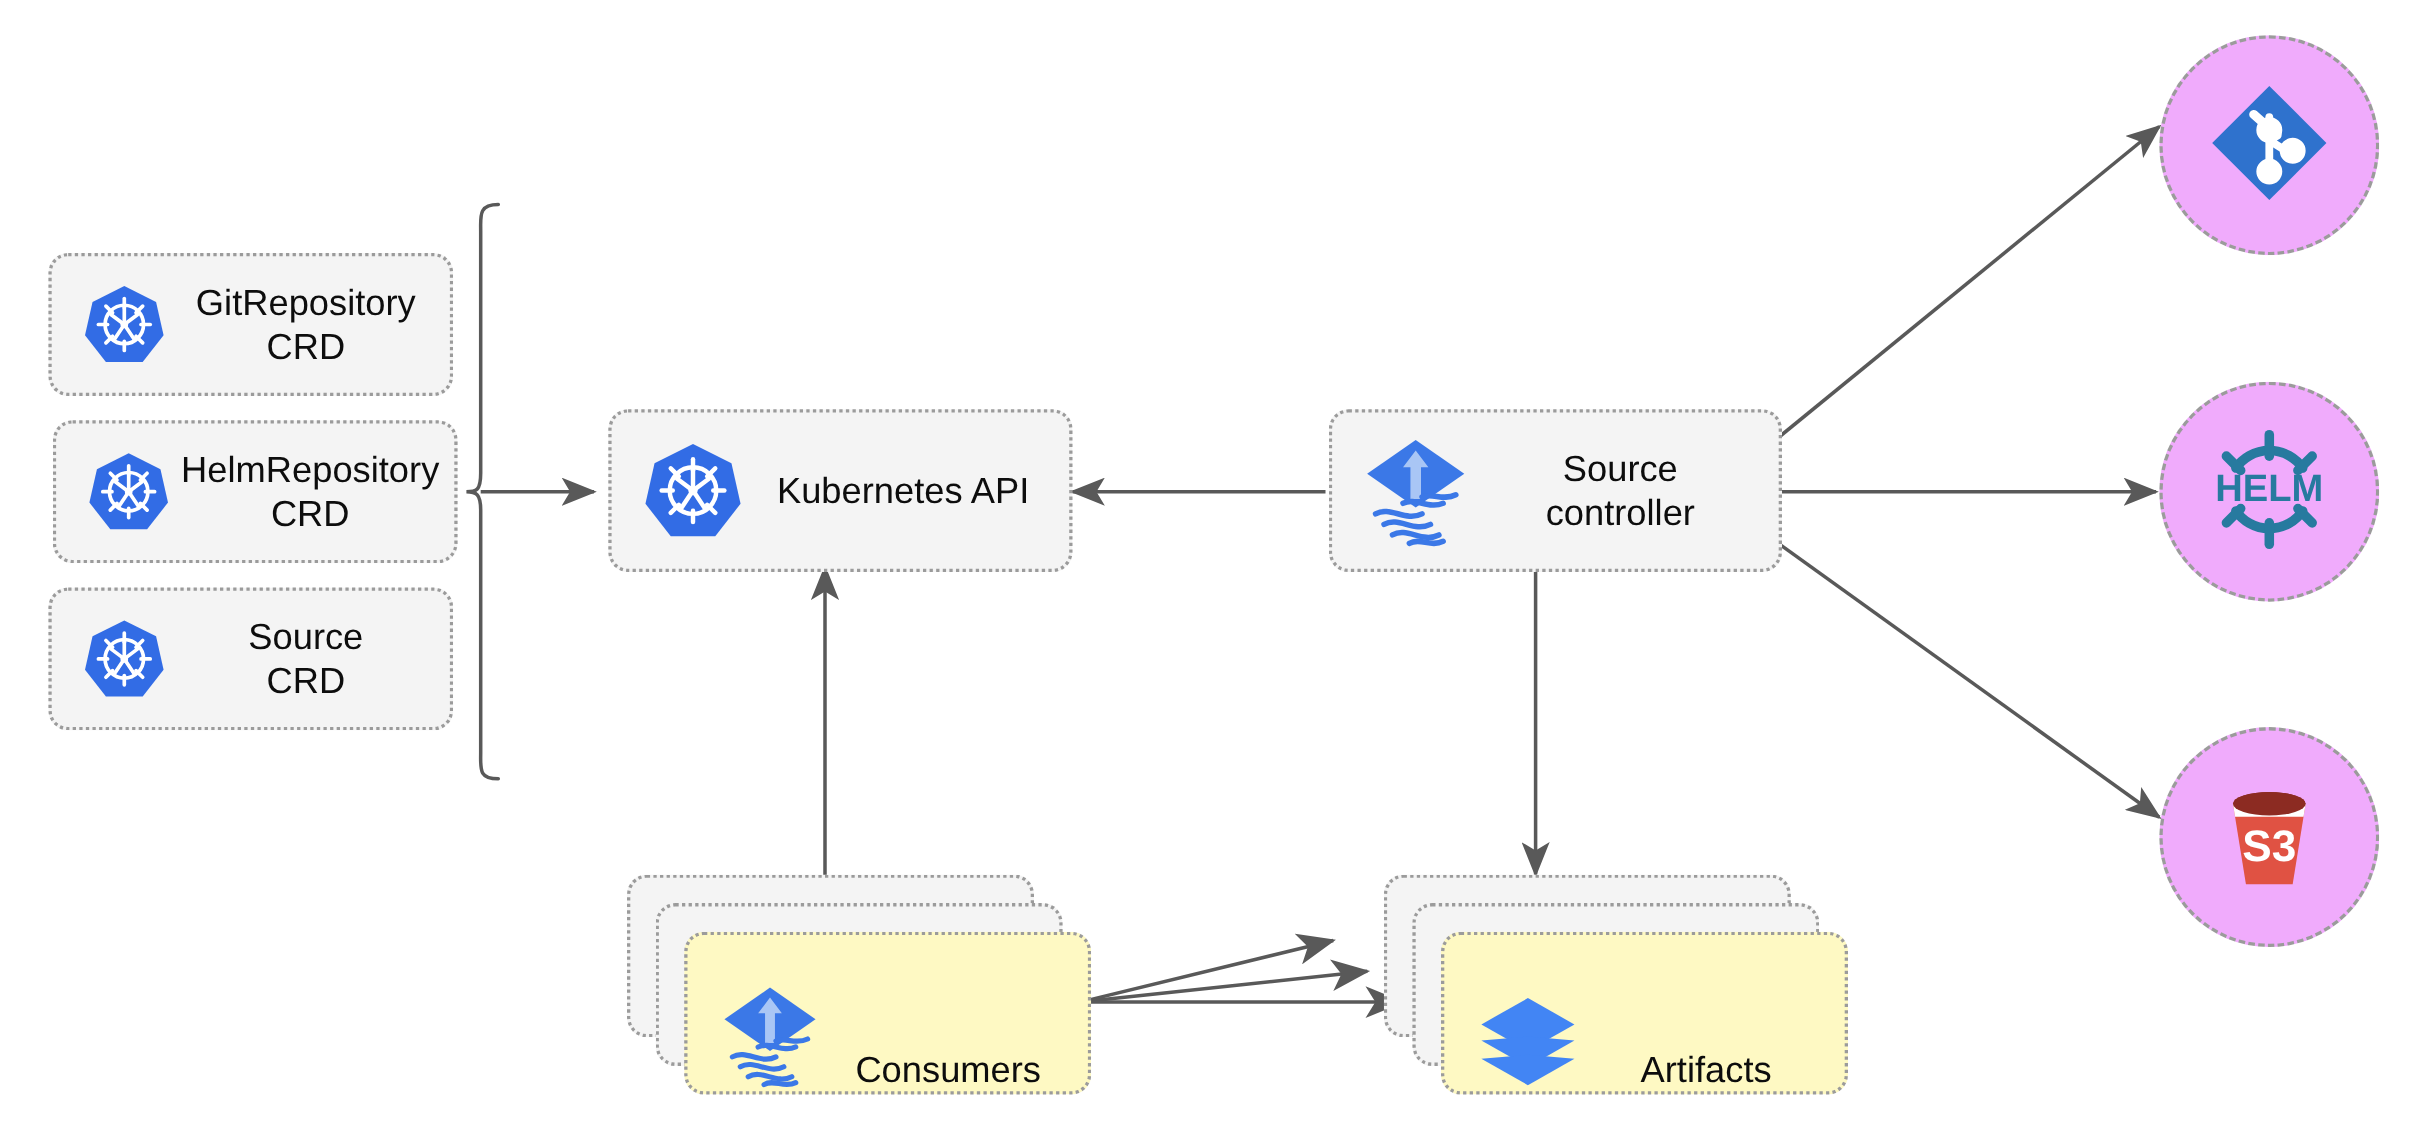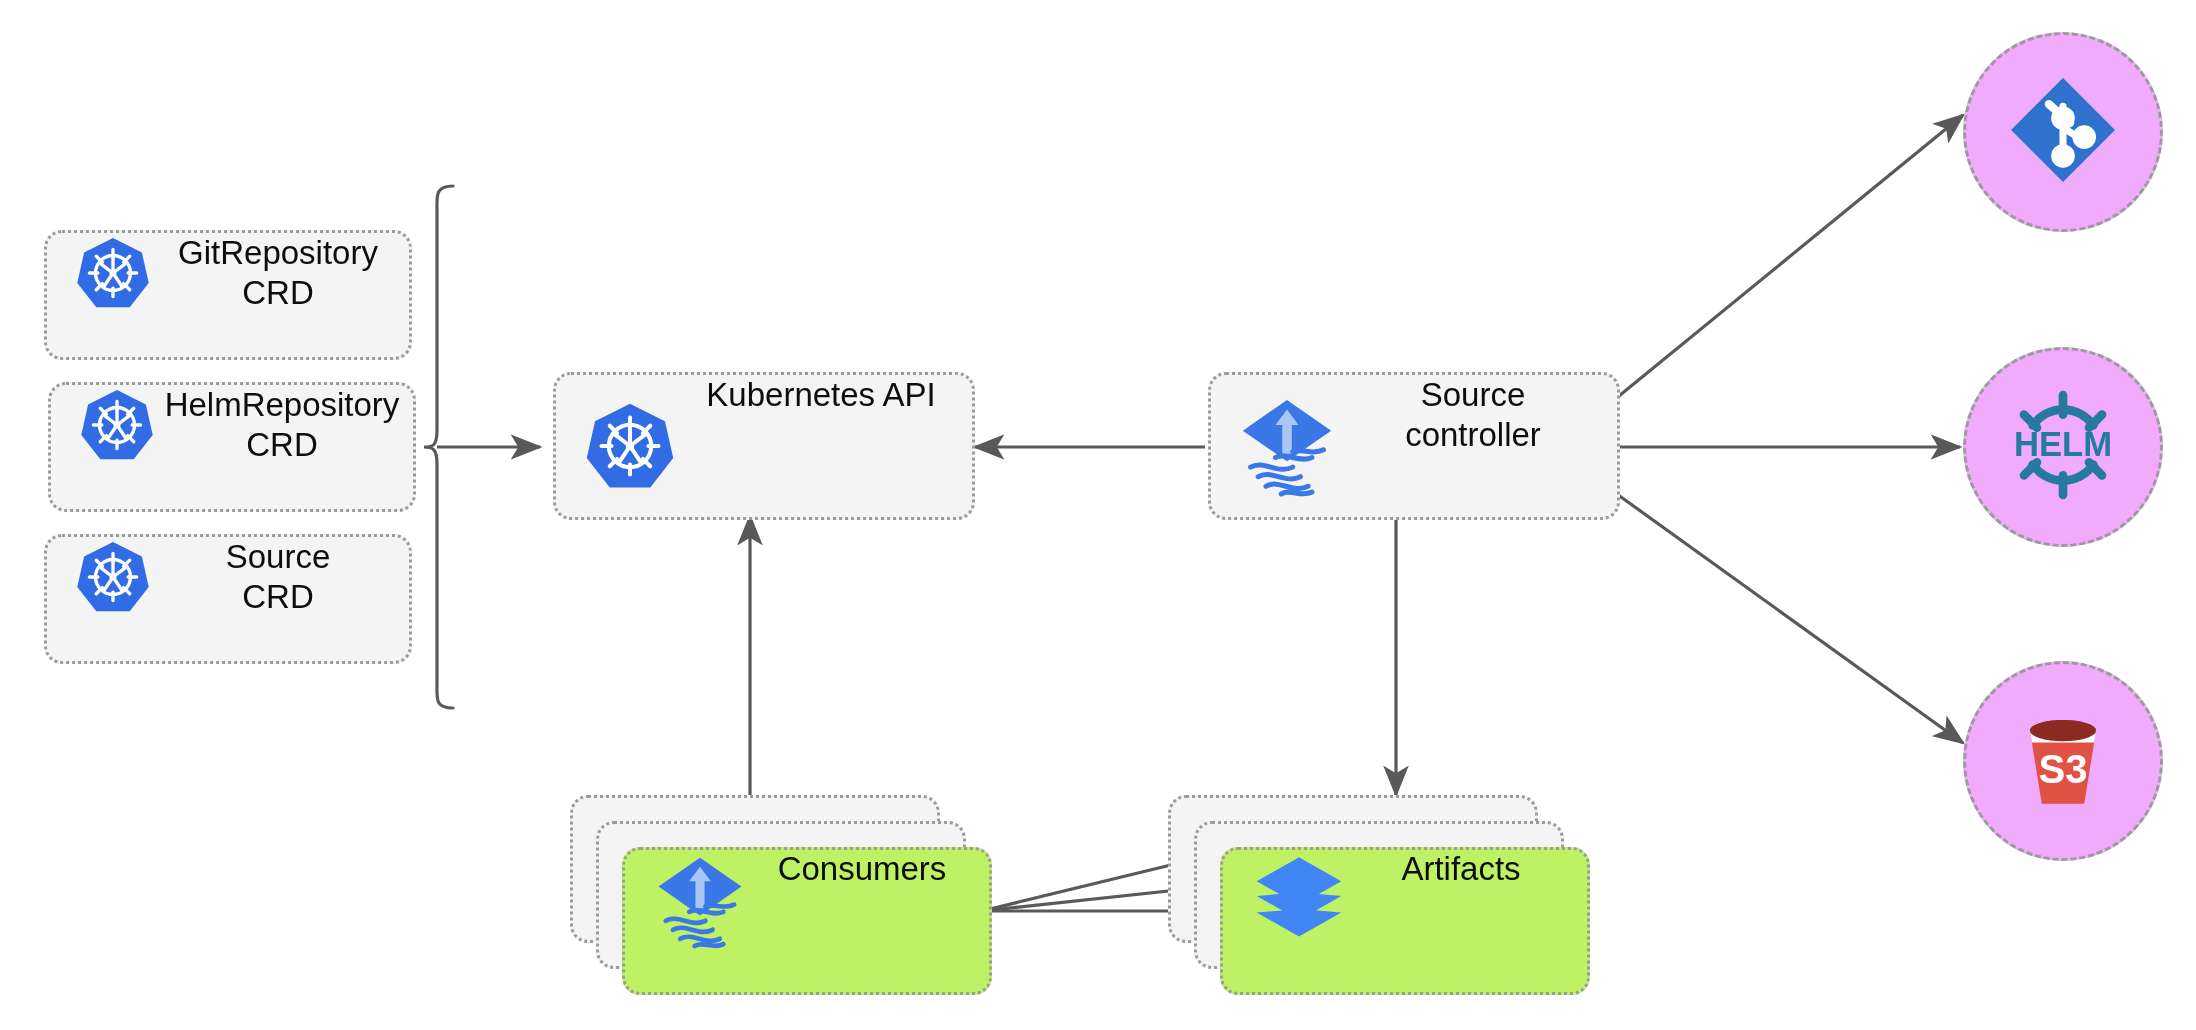--- a/index.html
+++ b/index.html
@@ -9,21 +9,21 @@
   }
   #stage{position:absolute;inset:0;width:2196px;height:1030px;}
 
   
   .node{
     position:absolute;
     background:#f4f4f4;
     border:3px dotted #9b9b9b;
     border-radius:18px;
     box-sizing:border-box;
-    display:flex;
+    display:flex;align-items:center;
     z-index:5;
   }
   .node .label{
     color:#0d0d0d;
     font-size:33px;
     line-height:1.22;
     text-align:center;
     flex:1;
     padding-right:6px;
     white-space:pre-line;
@@ -45,25 +45,25 @@
   .stack{position:absolute;z-index:4;}
   .stack .layer{
     position:absolute;
     background:#f4f4f4;
     border:3px dotted #9b9b9b;
     border-radius:18px;
     box-sizing:border-box;
   }
   .stack .front{
     position:absolute;
-    background:#bef264;
+    background:#fef9c3;
     border:3px dotted #9b9b9b;
     border-radius:18px;
     box-sizing:border-box;
-    display:flex;align-items:flex-start;
+    display:flex;align-items:flex-end;
     padding-left:30px;
   }
   .stack .front .label{
     color:#0d0d0d;font-size:33px;text-align:center;flex:1;padding-right:10px;
   }
 
   
   .circ{
     position:absolute;
     border:3px dashed #9b9b9b;
@@ -260,21 +260,21 @@
             <path d="M38,68 C50,62 62,74 76,68"></path>
             <path d="M44,106 C54,100 64,110 76,104"></path>
             <path d="M56,62 C66,58 76,66 88,60"></path>
           </g>
         </svg>
       </span>
       <span class="label">Consumers</span>
     </div>
   </div>
 
-  <div class="stack" style="left:1168px;top:795px;width:420px;height:200px;">
+  <div class="stack" style="left:1258px;top:795px;width:420px;height:200px;">
     <div class="layer" style="left:0px;top:0px;width:370px;height:148px;"></div>
     <div class="layer" style="left:26px;top:26px;width:370px;height:148px;"></div>
     <div class="front" style="left:52px;top:52px;width:370px;height:148px;">
       <span class="ico">
         <svg class="layerico" width="92" height="92" viewBox="0 0 100 100">
           <polygon points="50,8 96,34 50,60 4,34" fill="#4285f4"></polygon>
           <polygon points="50,46 96,50 50,76 4,50" fill="#4285f4"></polygon>
           <polygon points="50,64 96,68 50,94 4,68" fill="#4285f4"></polygon>
         </svg>
       </span>

